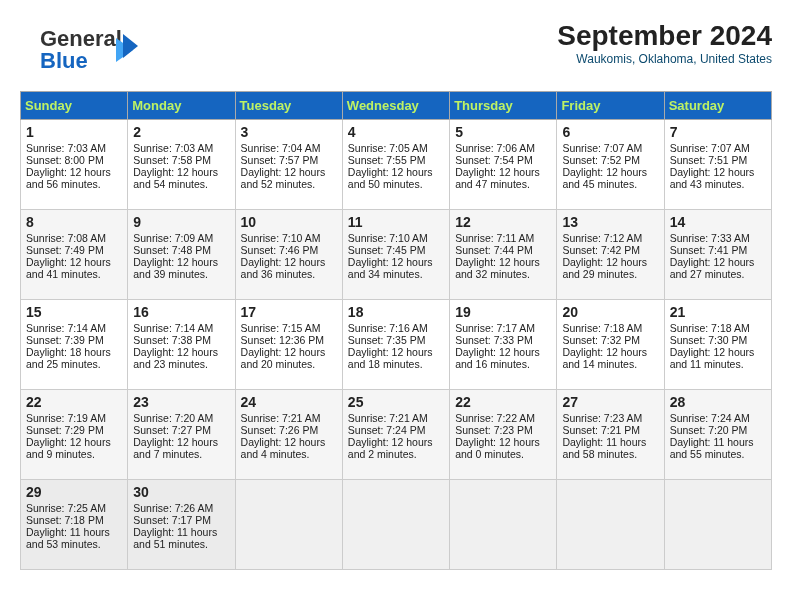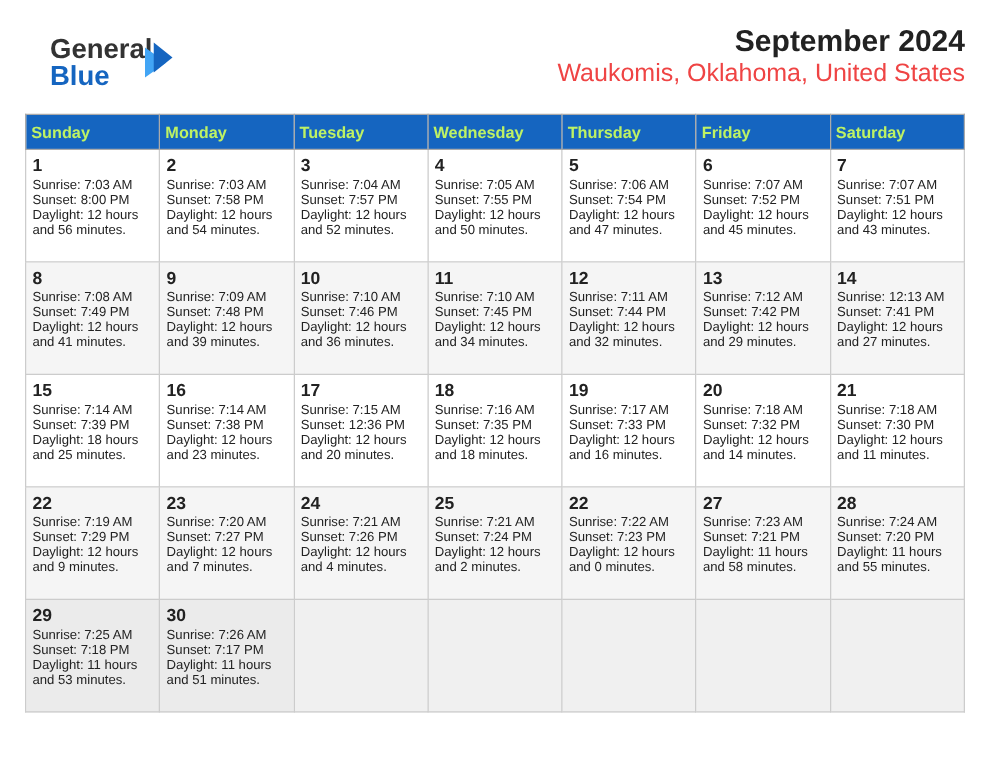--- a/index.html
+++ b/index.html
@@ -19,27 +19,27 @@
     .logo {
       display: flex;
       flex-direction: column;
       align-items: flex-start;
       margin-left: 18px;
     }
     .title-section {
       text-align: right;
     }
     .month-title {
-      font-size: 24px;
+      font-size: 28px;
       font-weight: bold;
       color: #222;
     }
     .location {
-      font-size: 20px;
-      color: #ef4444;
+      font-size: 12px;
+      color: #0c4a6e;
     }
     .calendar {
       width: 100%;
       border-collapse: collapse;
       table-layout: fixed;
     }
     .calendar th {
       background-color: #1565c0;
       color: #bef264;
       font-size: 13px;
@@ -186,21 +186,21 @@
         <span>Daylight: 12 hours and 32 minutes.</span>
       </td>
         <td>
         <span class="day-num">13</span>
         <span>Sunrise: 7:12 AM</span><br>
         <span>Sunset: 7:42 PM</span><br>
         <span>Daylight: 12 hours and 29 minutes.</span>
       </td>
         <td>
         <span class="day-num">14</span>
-        <span>Sunrise: 12:13 AM</span><br>
+        <span>Sunrise: 7:33 AM</span><br>
         <span>Sunset: 7:41 PM</span><br>
         <span>Daylight: 12 hours and 27 minutes.</span>
       </td>
       </tr>
       <tr>
         <td>
         <span class="day-num">15</span>
         <span>Sunrise: 7:14 AM</span><br>
         <span>Sunset: 7:39 PM</span><br>
         <span>Daylight: 18 hours and 25 minutes.</span>

